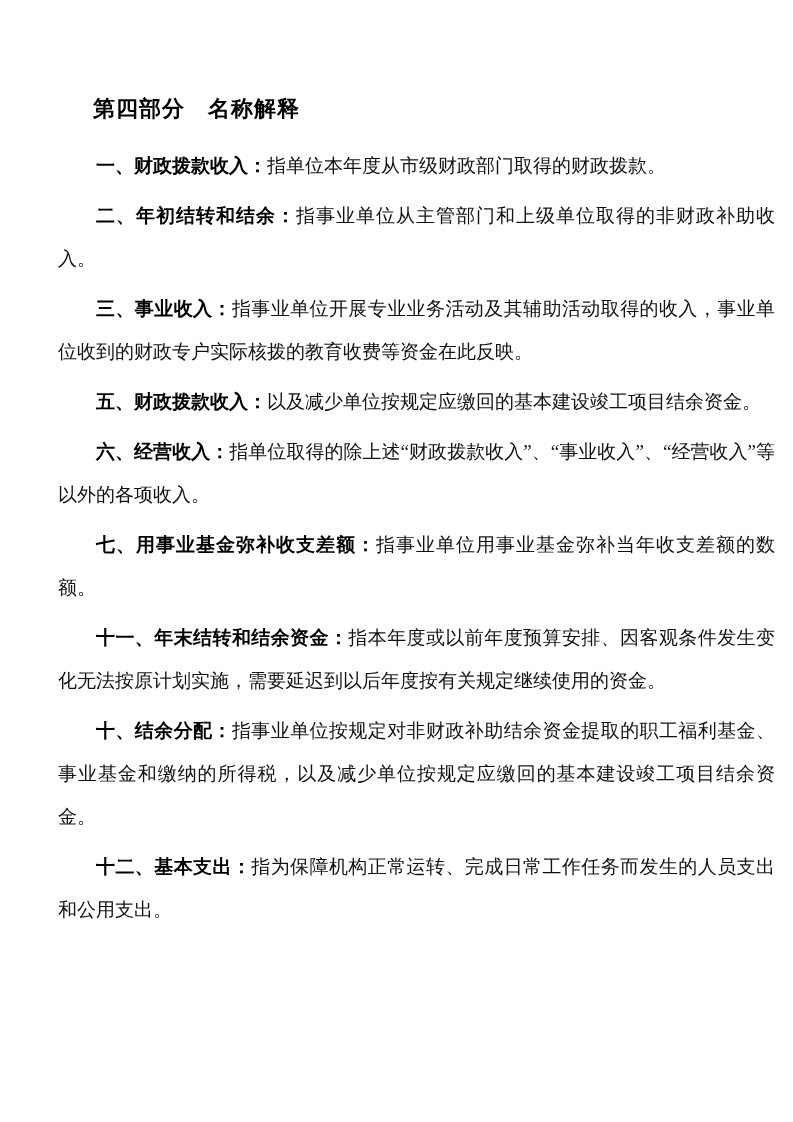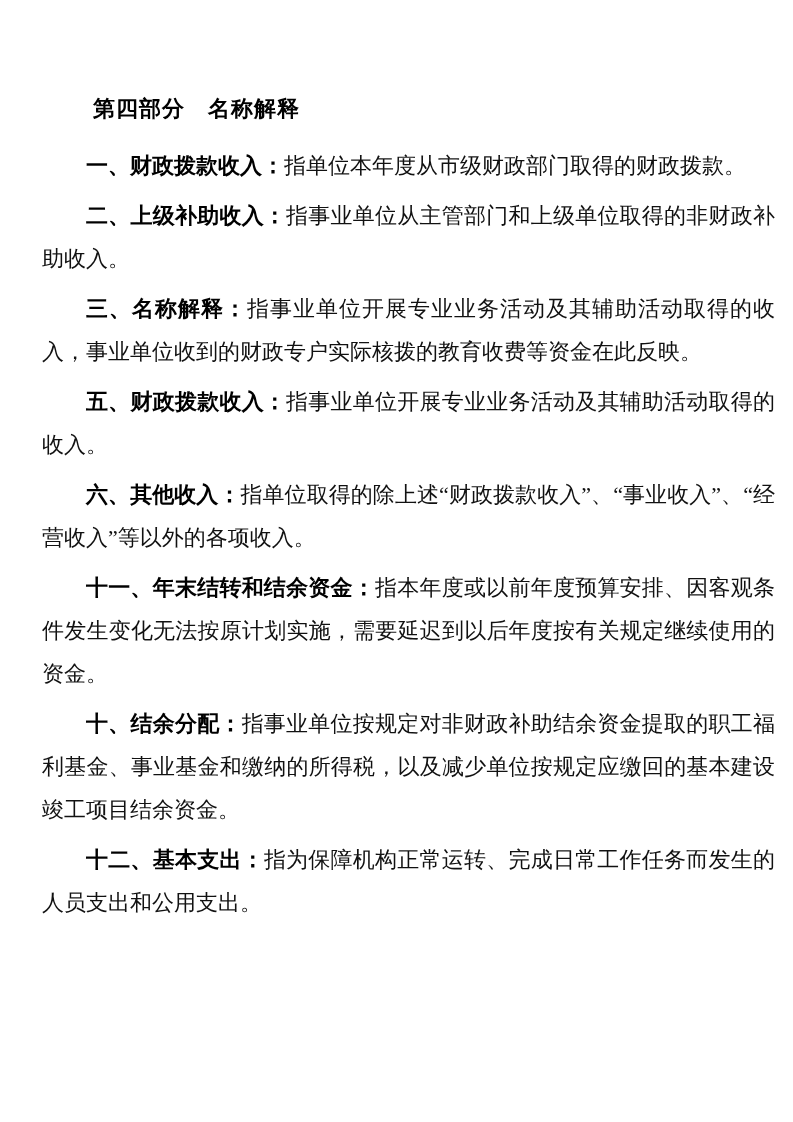--- a/index.html
+++ b/index.html
@@ -22,50 +22,51 @@
   .doc-title {
     font-size: 22px;
     font-weight: bold;
     line-height: 26px;
     margin: 0 0 22px 0;
     padding-left: 51px;
     letter-spacing: 1px;
     color: #000000;
   }
   .item {
-    font-size: 22px;
+    font-size: 19px;
     line-height: 43px;
-    margin: 0 0 7px 0;
+    margin: 0 0 7px 16px;
     text-indent: 2em;
     text-align: justify;
     color: #111111;
   }
   .item .term {
     font-weight: bold;
     color: #000000;
   }
 </style>
 </head>
 <body>
 
 <div class="page">
 
   <h1 class="doc-title">第四部分　名称解释</h1>
 
   <p class="item"><b class="term">一、财政拨款收入：</b><span>指单位本年度从市级财政部门取得的财政拨款。</span></p>
 
-  <p class="item"><b class="term">二、上级补助收入：</b><span>指事业单位从主管部门和上级单位取得的非财政补助收入。</span></p>
+  <p class="item"><b class="term">二、年初结转和结余：</b><span>指事业单位从主管部门和上级单位取得的非财政补助收入。</span></p>
 
-  <p class="item"><b class="term">三、名称解释：</b><span>指事业单位开展专业业务活动及其辅助活动取得的收入，事业单位收到的财政专户实际核拨的教育收费等资金在此反映。</span></p>
+  <p class="item"><b class="term">三、事业收入：</b><span>指事业单位开展专业业务活动及其辅助活动取得的收入，事业单位收到的财政专户实际核拨的教育收费等资金在此反映。</span></p>
 
 
-  <p class="item"><b class="term">五、财政拨款收入：</b><span>指事业单位开展专业业务活动及其辅助活动取得的收入。</span></p>
+  <p class="item"><b class="term">五、财政拨款收入：</b><span>以及减少单位按规定应缴回的基本建设竣工项目结余资金。</span></p>
 
-  <p class="item"><b class="term">六、其他收入：</b><span>指单位取得的除上述“财政拨款收入”、“事业收入”、“经营收入”等以外的各项收入。</span></p>
+  <p class="item"><b class="term">六、经营收入：</b><span>指单位取得的除上述“财政拨款收入”、“事业收入”、“经营收入”等以外的各项收入。</span></p>
 
+  <p class="item"><b class="term">七、用事业基金弥补收支差额：</b><span>指事业单位用事业基金弥补当年收支差额的数额。</span></p>
 
 
 
   <p class="item"><b class="term">十一、年末结转和结余资金：</b><span>指本年度或以前年度预算安排、因客观条件发生变化无法按原计划实施，需要延迟到以后年度按有关规定继续使用的资金。</span></p>
 
   <p class="item"><b class="term">十、结余分配：</b><span>指事业单位按规定对非财政补助结余资金提取的职工福利基金、事业基金和缴纳的所得税，以及减少单位按规定应缴回的基本建设竣工项目结余资金。</span></p>
 
   <p class="item"><b class="term">十二、基本支出：</b><span>指为保障机构正常运转、完成日常工作任务而发生的人员支出和公用支出。</span></p>
 
 </div>

